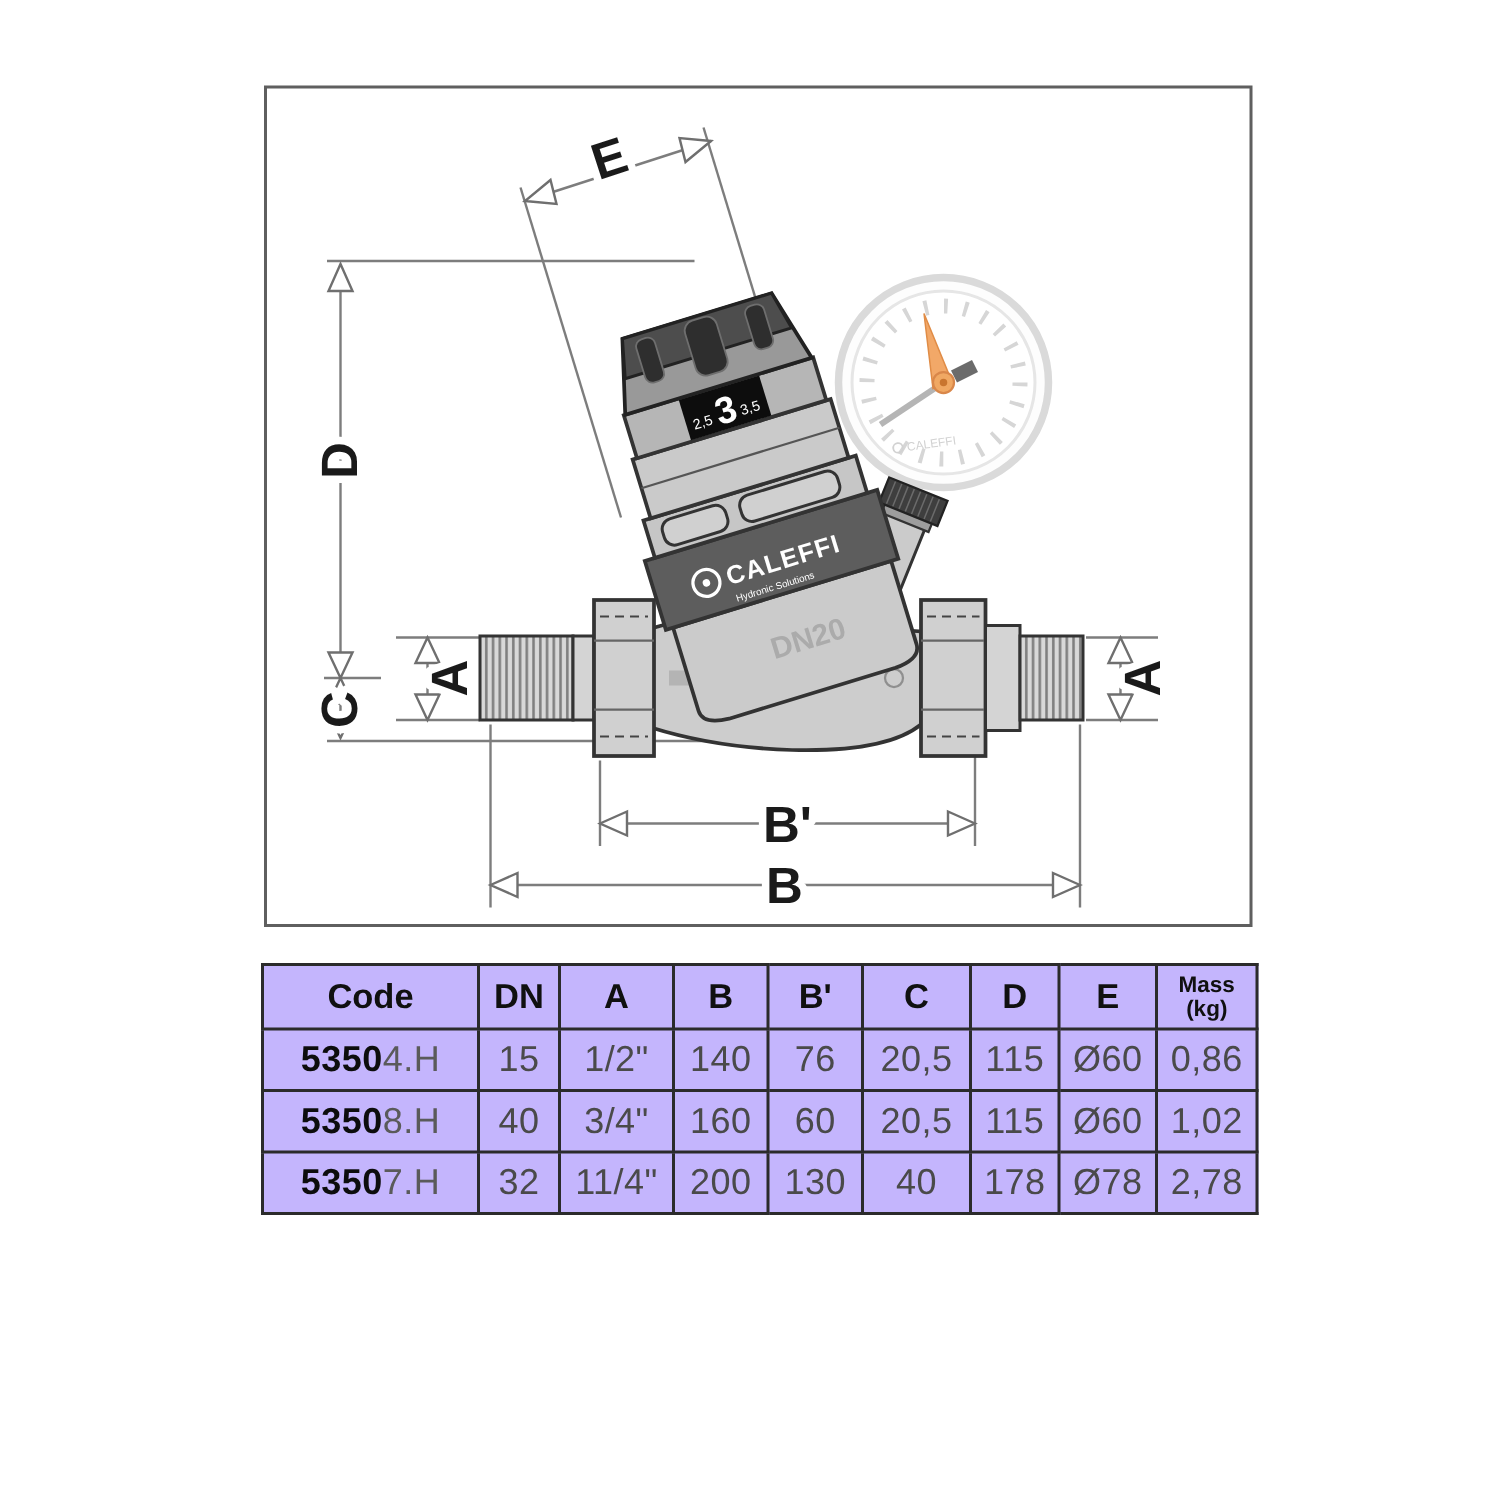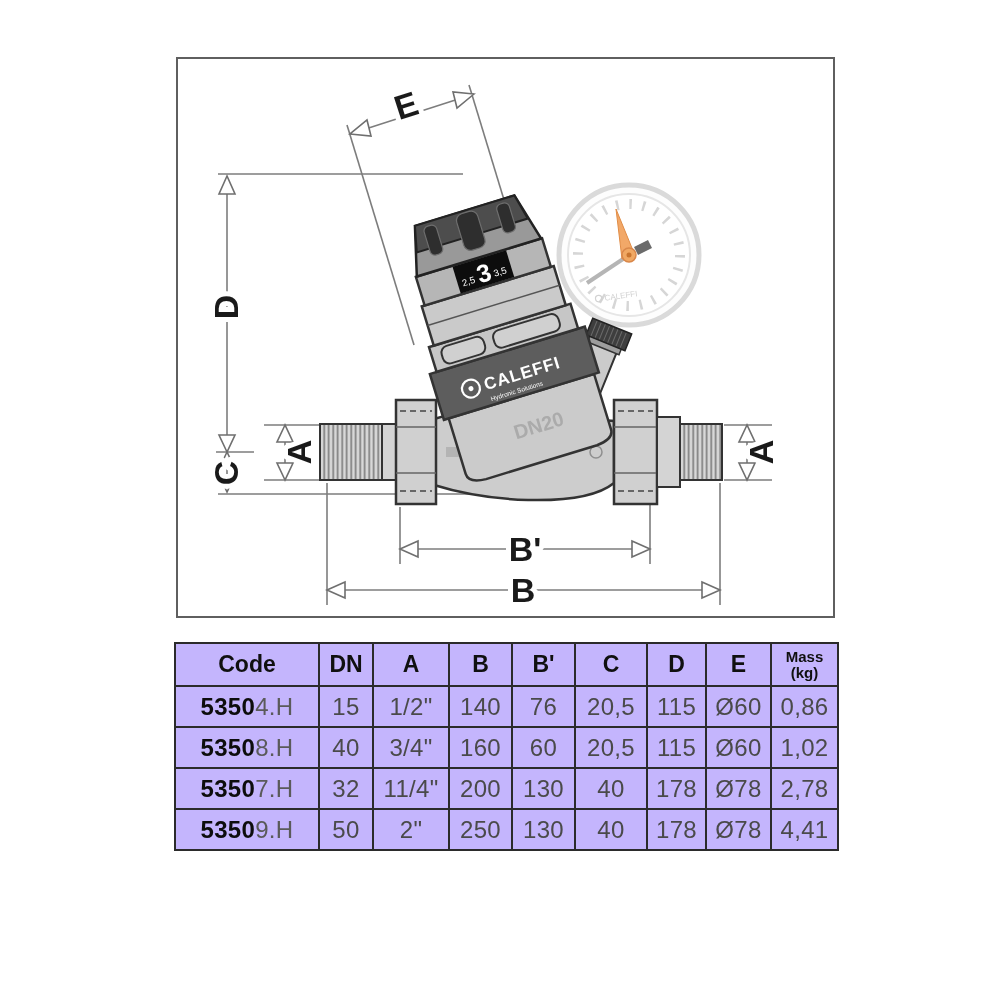--- a/index.html
+++ b/index.html
@@ -252,27 +252,16 @@
           <td class="code"><b>5350</b><span>7.H</span></td>
           <td>32</td>
           <td>11/4"</td>
           <td>200</td>
           <td>130</td>
           <td>40</td>
           <td>178</td>
           <td>Ø78</td>
           <td>2,78</td>
         </tr>
-        <tr>
-          <td class="code"><b>5350</b><span>9.H</span></td>
-          <td>50</td>
-          <td>2"</td>
-          <td>250</td>
-          <td>130</td>
-          <td>40</td>
-          <td>178</td>
-          <td>Ø78</td>
-          <td>4,41</td>
-        </tr>
       </tbody>
   </table>
 
 </div>
 
 </body></html>

